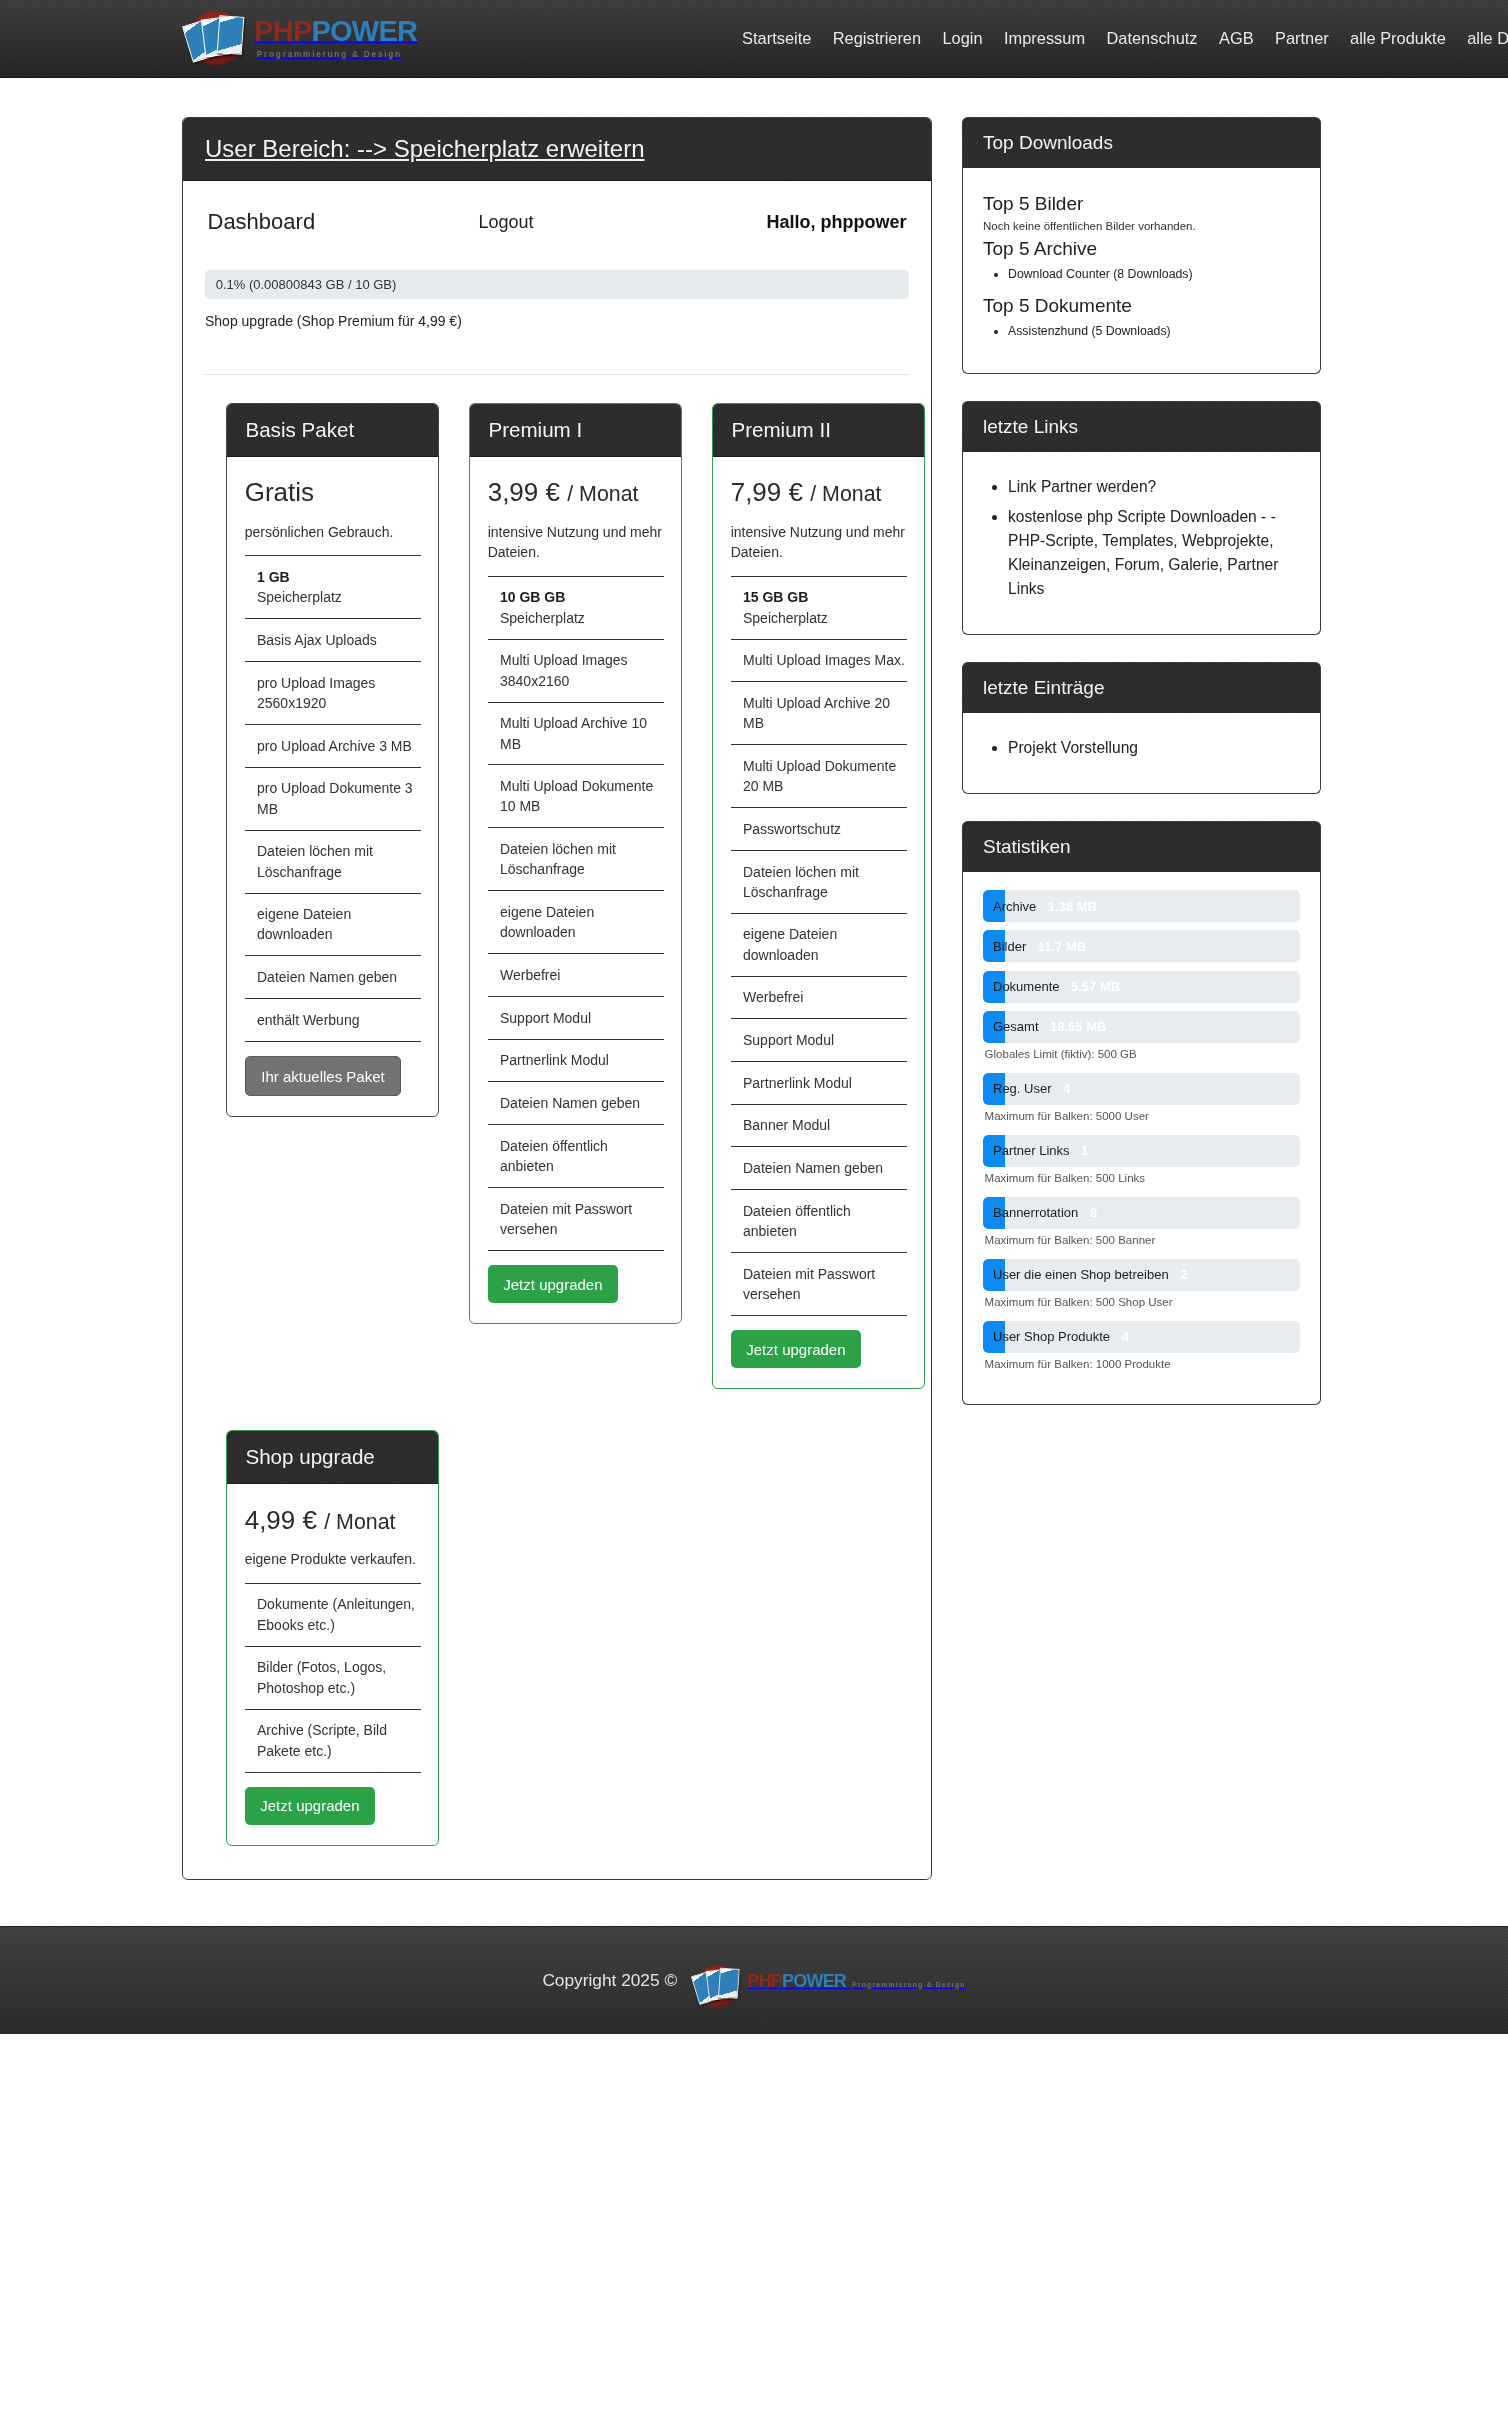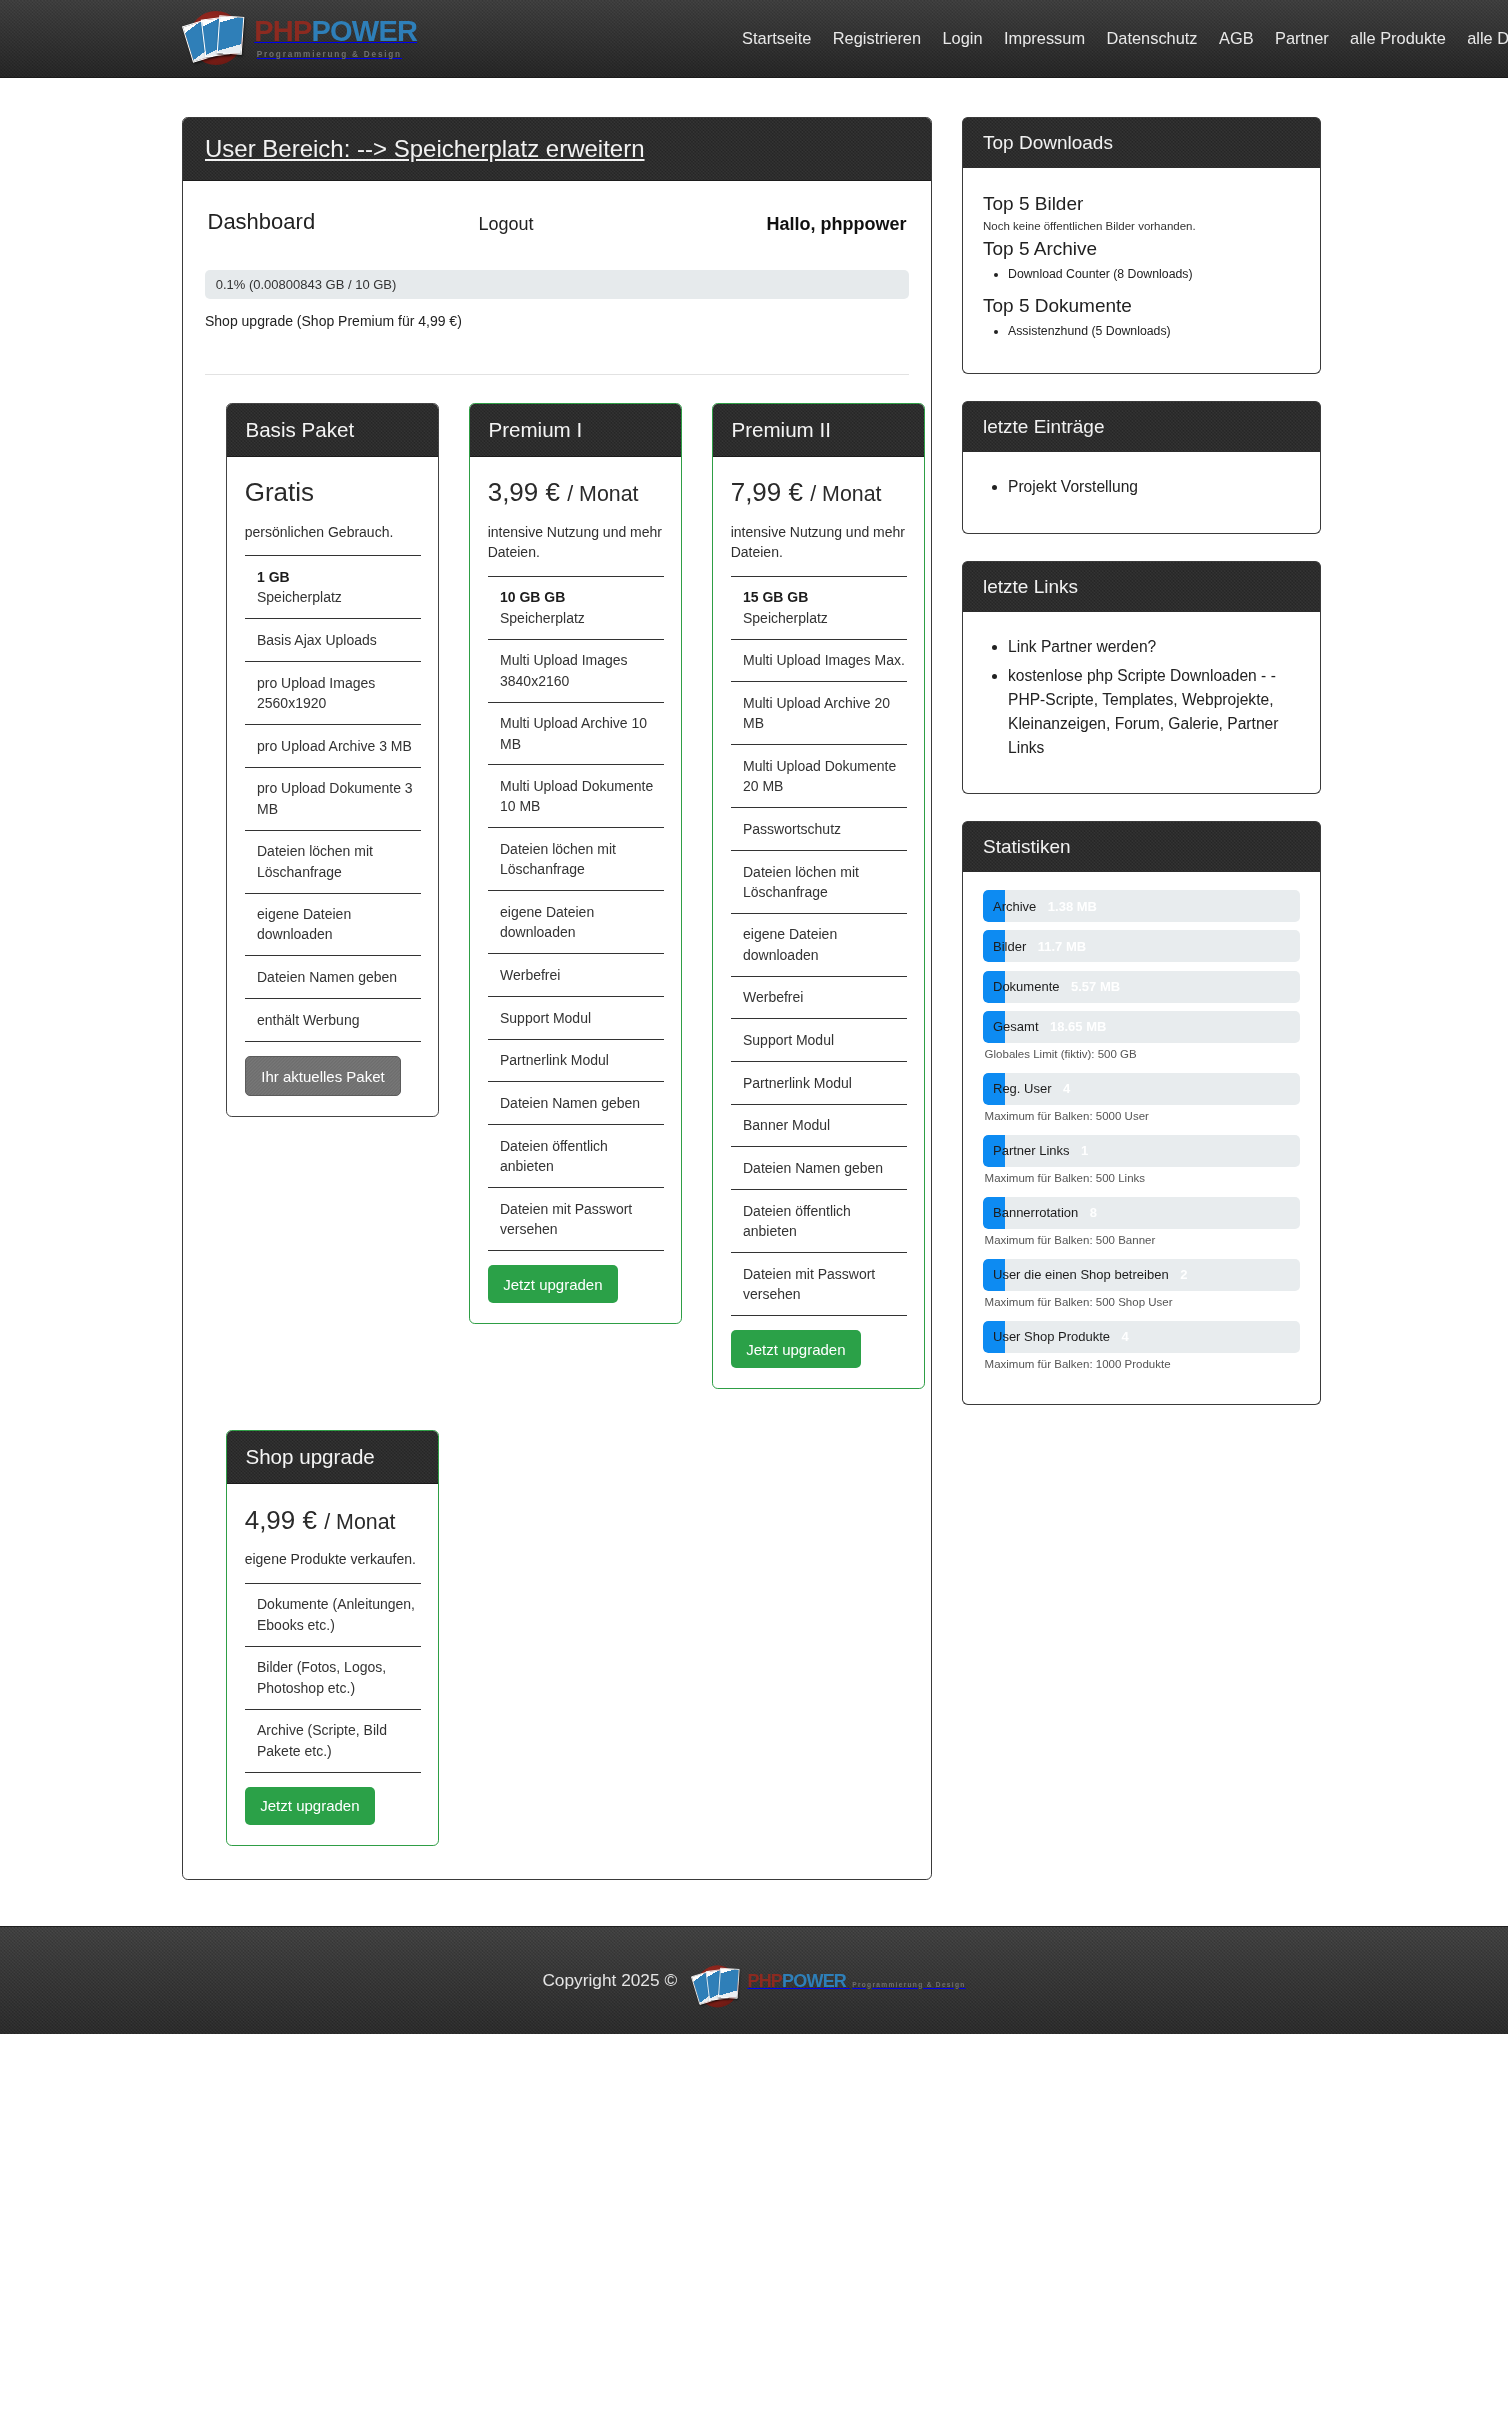--- a/index.html
+++ b/index.html
@@ -91,21 +91,21 @@
     padding:17px 22px;
     color:#f2f2f2;
     font-size:24px;
     border-bottom:0.8px solid #1c1c1c;
     text-decoration:underline;
   }
   .panel-body { padding:28px 22px 33px 22px; }
 
   
   .user-row {
-    display:flex; align-items:flex-end; padding:0 2.5px 0 2.5px;
+    display:flex; align-items:center; padding:0 2.5px 0 2.5px;
     margin-bottom:35px;
   }
   .user-row .dash { font-size:22px; color:#222; width:271px; }
   .user-row .logout { font-size:18px; color:#222; flex:1; }
   .user-row .hallo { font-size:18px; font-weight:bold; color:#111; }
 
   .quota-bar {
     background:#e6eaec;
     border-radius:5px;
     height:29px;
@@ -420,34 +420,34 @@
         </ul>
 
         <h3 class="w-h3">Top 5 Dokumente</h3>
         <ul class="w-list">
           <li>Assistenzhund (5 Downloads)</li>
         </ul>
       </div>
     </div>
 
     <div class="widget">
-      <div class="widget-head carbon">letzte Einträge</div>
-      <div class="widget-body">
-        <ul class="w-list big">
-          <li>Projekt Vorstellung</li>
-        </ul>
-      </div>
-    </div>
-
-    <div class="widget">
       <div class="widget-head carbon">letzte Links</div>
       <div class="widget-body">
         <ul class="w-list big">
           <li>Link Partner werden?</li>
           <li>kostenlose php Scripte Downloaden - - PHP-Scripte, Templates, Webprojekte, Kleinanzeigen, Forum, Galerie, Partner Links</li>
+        </ul>
+      </div>
+    </div>
+
+    <div class="widget">
+      <div class="widget-head carbon">letzte Einträge</div>
+      <div class="widget-body">
+        <ul class="w-list big">
+          <li>Projekt Vorstellung</li>
         </ul>
       </div>
     </div>
 
     <div class="widget">
       <div class="widget-head carbon">Statistiken</div>
       <div class="widget-body">
 
         <div class="stat">
           <div class="stat-track">

